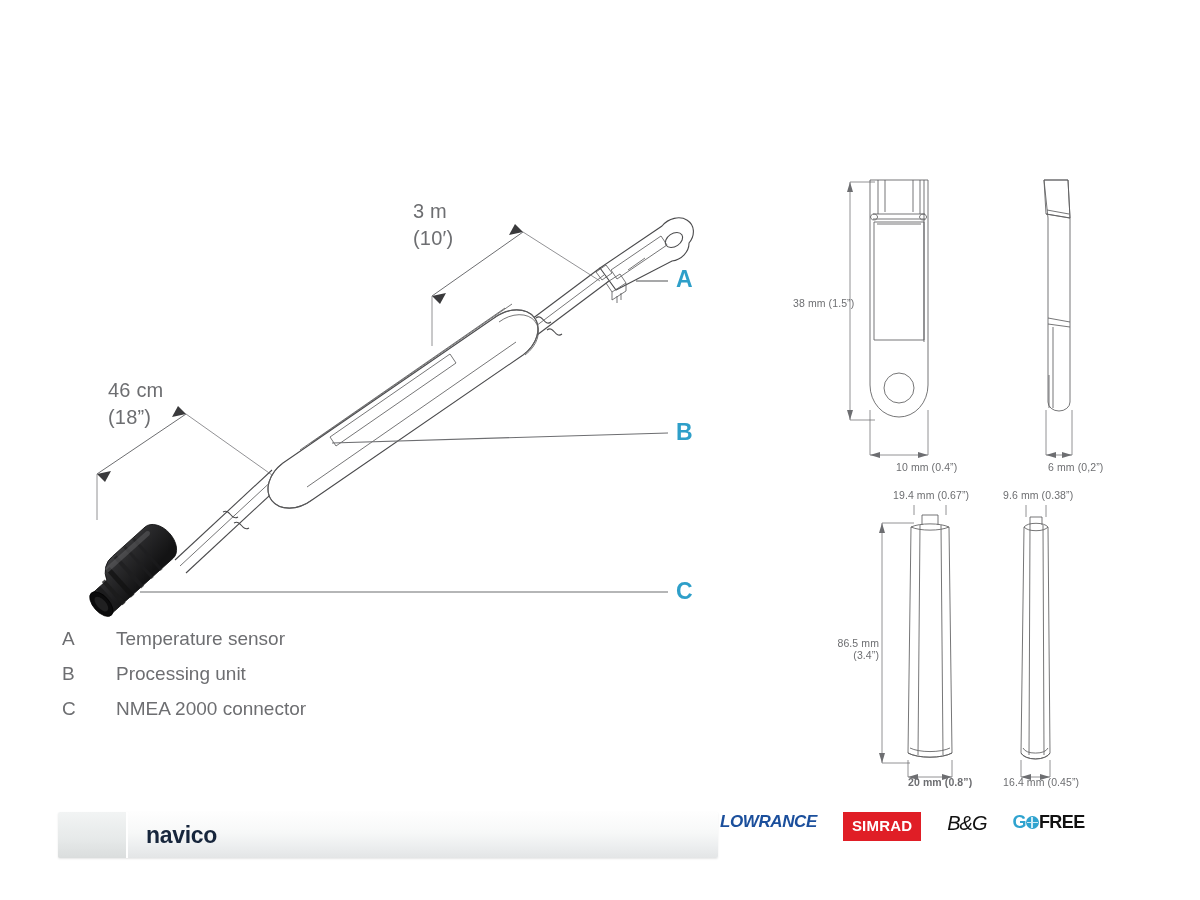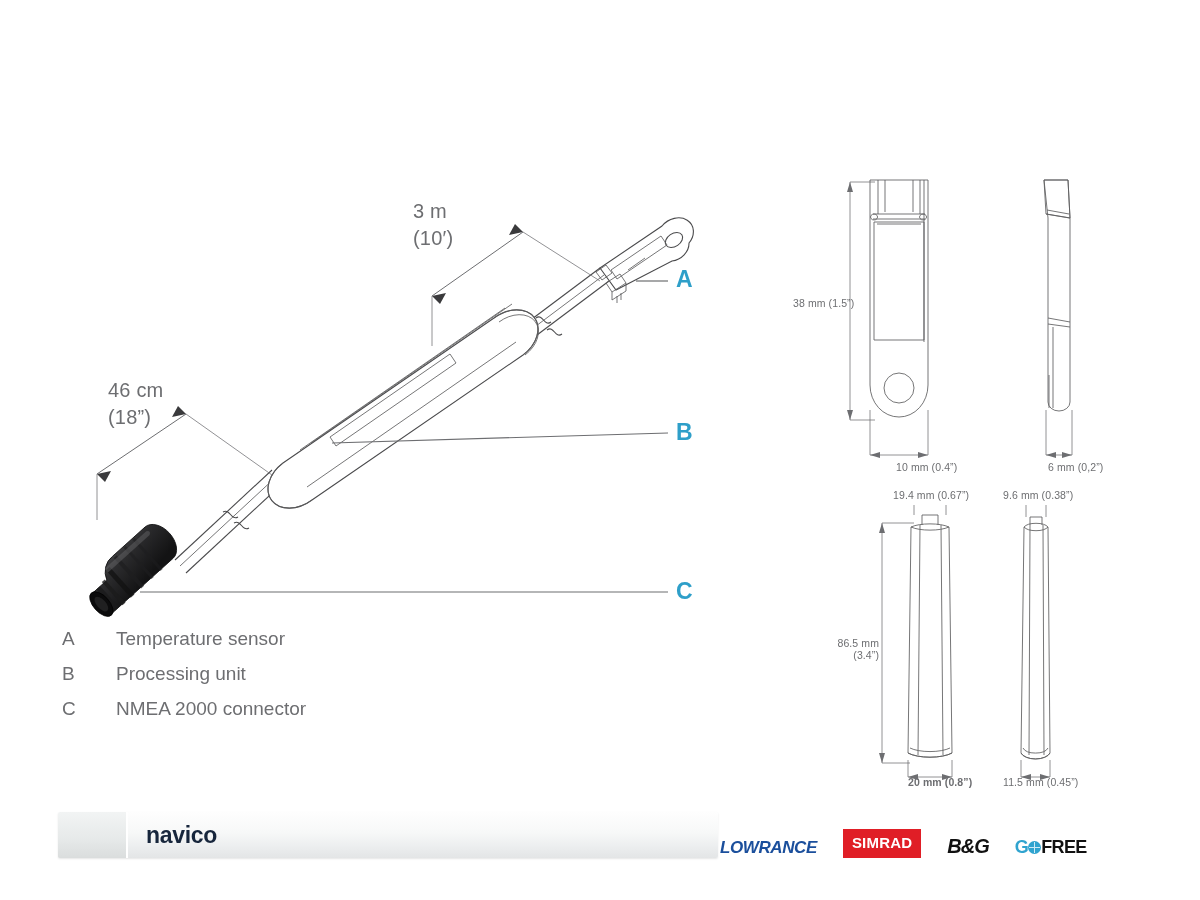--- a/index.html
+++ b/index.html
@@ -112,21 +112,21 @@
     text-align: right;
   }
 
   .brands {
     position: absolute;
     left: 720px;
     top: 12px;
     width: 470px;
     height: 46px;
     display: flex;
-    align-items: flex-end;
+    align-items: flex-start;
     gap: 26px;
   }
   .brand-lowrance {
     font-size: 17px;
     font-weight: bold;
     font-style: italic;
     color: #1b4f9c;
     letter-spacing: -0.4px;
   }
   .brand-simrad-box {
@@ -135,21 +135,21 @@
     display: inline-block;
   }
   .brand-simrad {
     font-size: 15px;
     font-weight: bold;
     color: #ffffff;
     letter-spacing: 0.2px;
   }
   .brand-bg {
     font-size: 20px;
-    font-weight: bold;
+    font-weight: normal;
     font-style: italic;
     color: #111111;
     letter-spacing: -1px;
   }
   .brand-gofree {
     font-size: 18px;
     font-weight: bold;
     letter-spacing: -0.6px;
     display: inline-flex;
     align-items: center;
@@ -494,21 +494,21 @@
     <g>
       <path class="ln-s" d="M 21 272 L 50 272"></path>
       <path d="M 21 272 L 31 269 L 31 275 Z" fill="#6d6e71"></path>
       <path d="M 50 272 L 40 269 L 40 275 Z" fill="#6d6e71"></path>
       <path class="ln-s" d="M 21 255 L 21 272"></path>
       <path class="ln-s" d="M 50 255 L 50 272"></path>
     </g>
   </svg>
 
   <div class="abs dim-small" style="left:1003px; top:489px;">9.6 mm (0.38”)</div>
-  <div class="abs dim-small" style="left:1003px; top:776px;">11.5 mm (0.45”)</div>
+  <div class="abs dim-small" style="left:1003px; top:776px;">16.4 mm (0.45”)</div>
 
   <div class="footer">
     <div class="footer-bar">
       <div class="footer-bar-tab"></div>
       <div class="navico-logo">navico</div>
     </div>
 
     <div class="brands">
       <span class="brand-lowrance">LOWRANCE</span>
 

